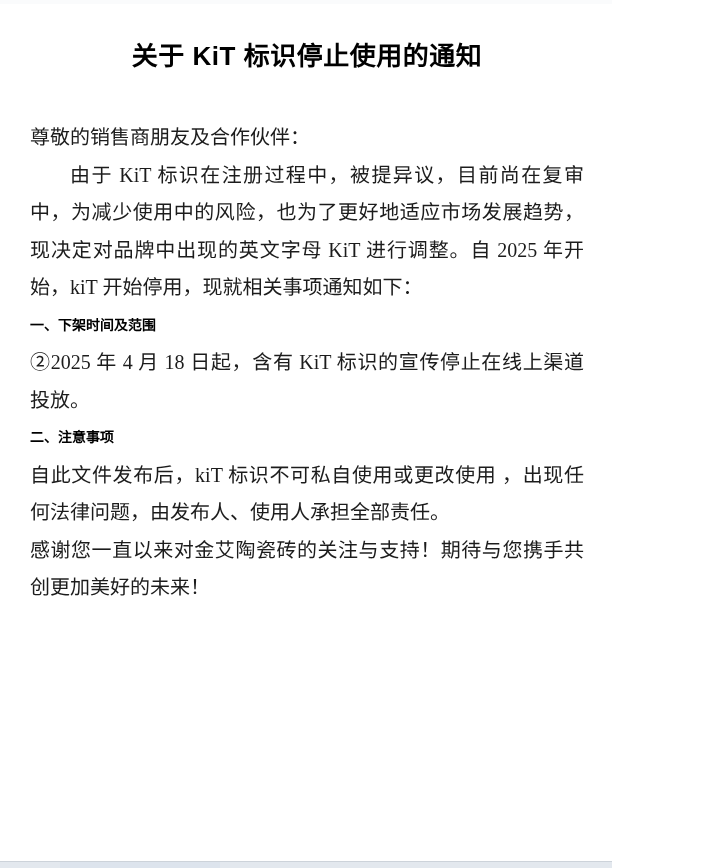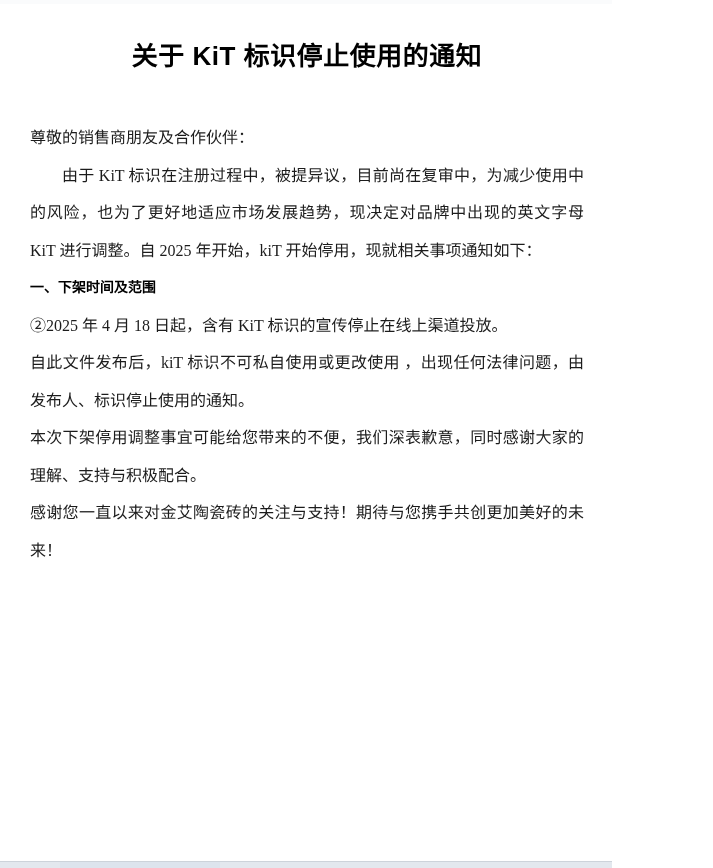--- a/index.html
+++ b/index.html
@@ -22,21 +22,21 @@
     font-family: "Liberation Sans", "DejaVu Sans", sans-serif;
     font-weight: bold;
     font-size: 26px;
     line-height: 40px;
     text-align: center;
     letter-spacing: 0.5px;
     color: #000000;
   }
   .line, .para, .heading {
     margin: 0;
-    font-size: 16px;
+    font-size: 20px;
     line-height: 37.5px;
   }
   .para { text-align: justify; }
   .intro { text-indent: 2em; }
   .heading {
     font-family: "Liberation Sans", "DejaVu Sans", sans-serif;
     font-weight: bold;
     font-size: 14px;
     color: #000000;
   }
@@ -68,23 +68,23 @@
     <h1 class="title">关于 KiT 标识停止使用的通知</h1>
 
     <p class="line">尊敬的销售商朋友及合作伙伴：</p>
 
     <p class="para intro">由于 KiT 标识在注册过程中，被提异议，目前尚在复审中，为减少使用中的风险，也为了更好地适应市场发展趋势，现决定对品牌中出现的英文字母 KiT 进行调整。自 2025 年开始，kiT 开始停用，现就相关事项通知如下：</p>
 
     <p class="heading">一、下架时间及范围</p>
 
     <p class="para">②2025 年 4 月 18 日起，含有 KiT 标识的宣传停止在线上渠道投放。</p>
 
+    <p class="heading">二、注意事项</p>
 
-    <p class="para">自此文件发布后，kiT 标识不可私自使用或更改使用 ，出现任何法律问题，由发布人、标识停止使用的通知。</p>
-    <p class="para">本次下架停用调整事宜可能给您带来的不便，我们深表歉意，同时感谢大家的理解、支持与积极配合。</p>
+    <p class="para">自此文件发布后，kiT 标识不可私自使用或更改使用 ，出现任何法律问题，由发布人、使用人承担全部责任。</p>
     <p class="para">感谢您一直以来对金艾陶瓷砖的关注与支持！期待与您携手共创更加美好的未来！</p>
 
   </div>
 
   <div class="scrollbar-track"></div>
   <div class="scrollbar-left-tint"></div>
   <div class="scrollbar-thumb"></div>
 </div>
 
 </body></html>

